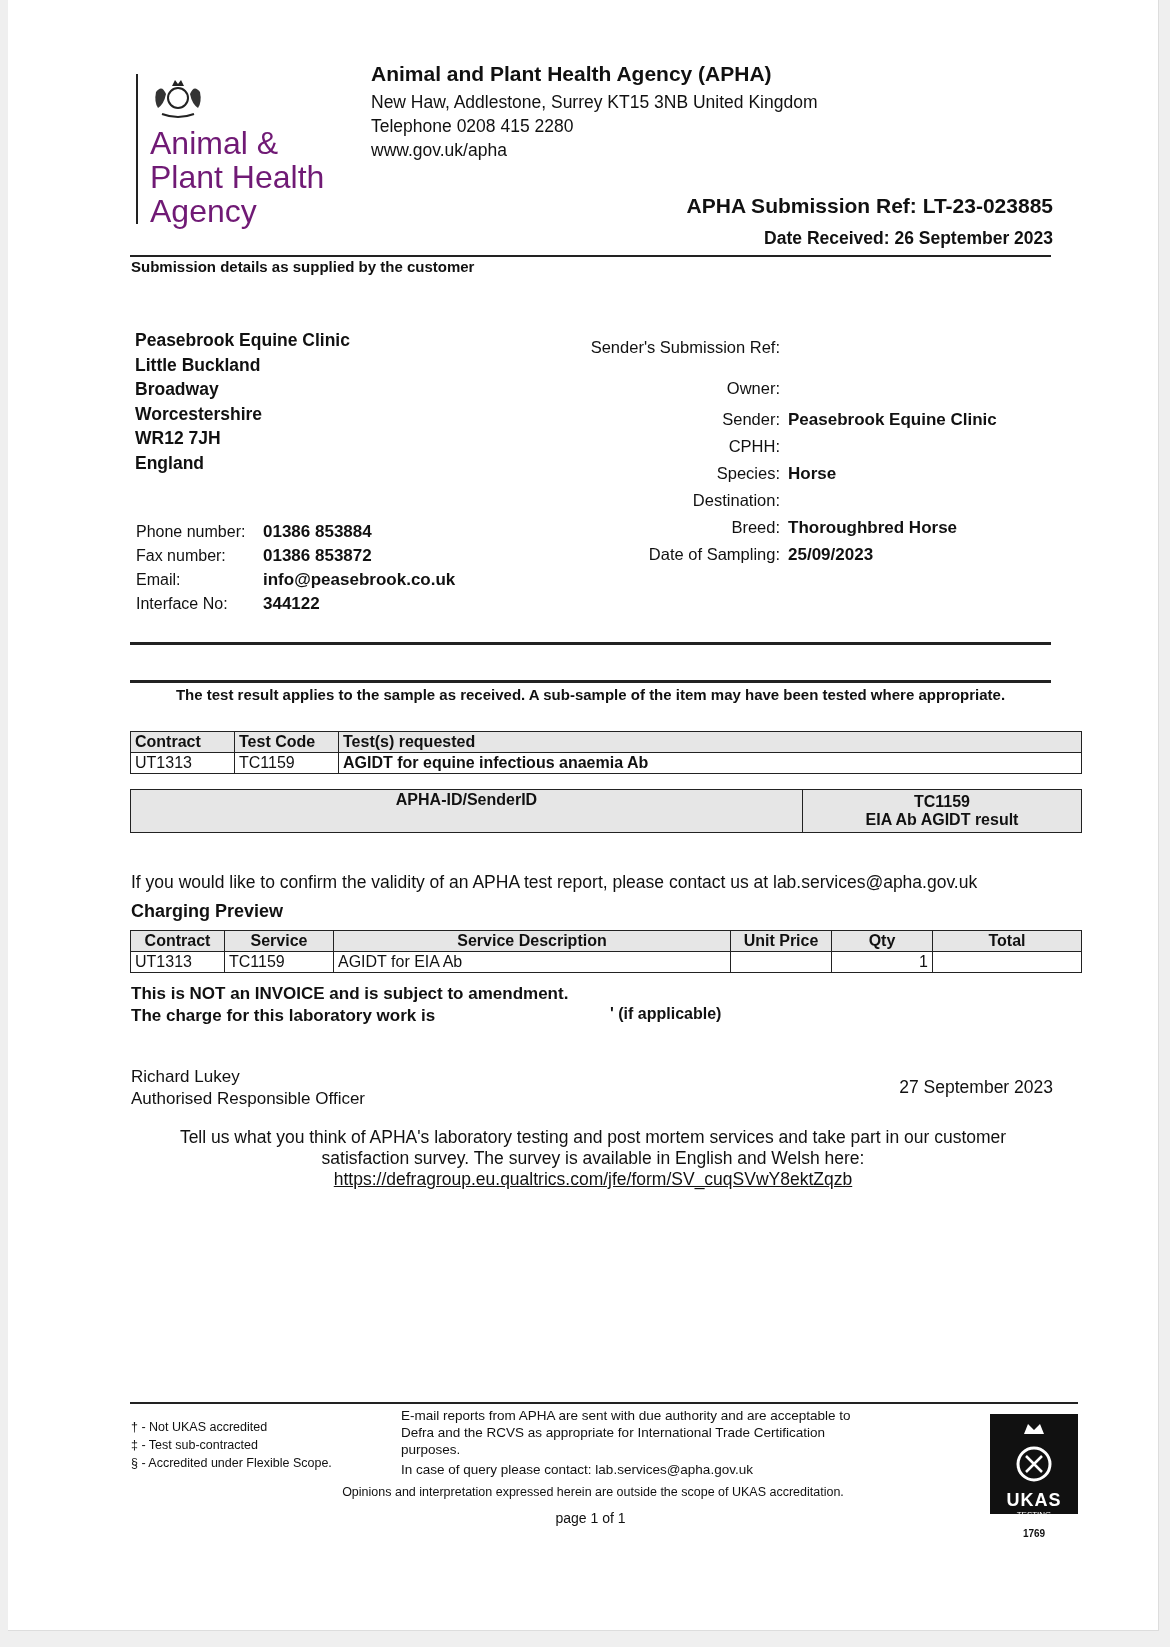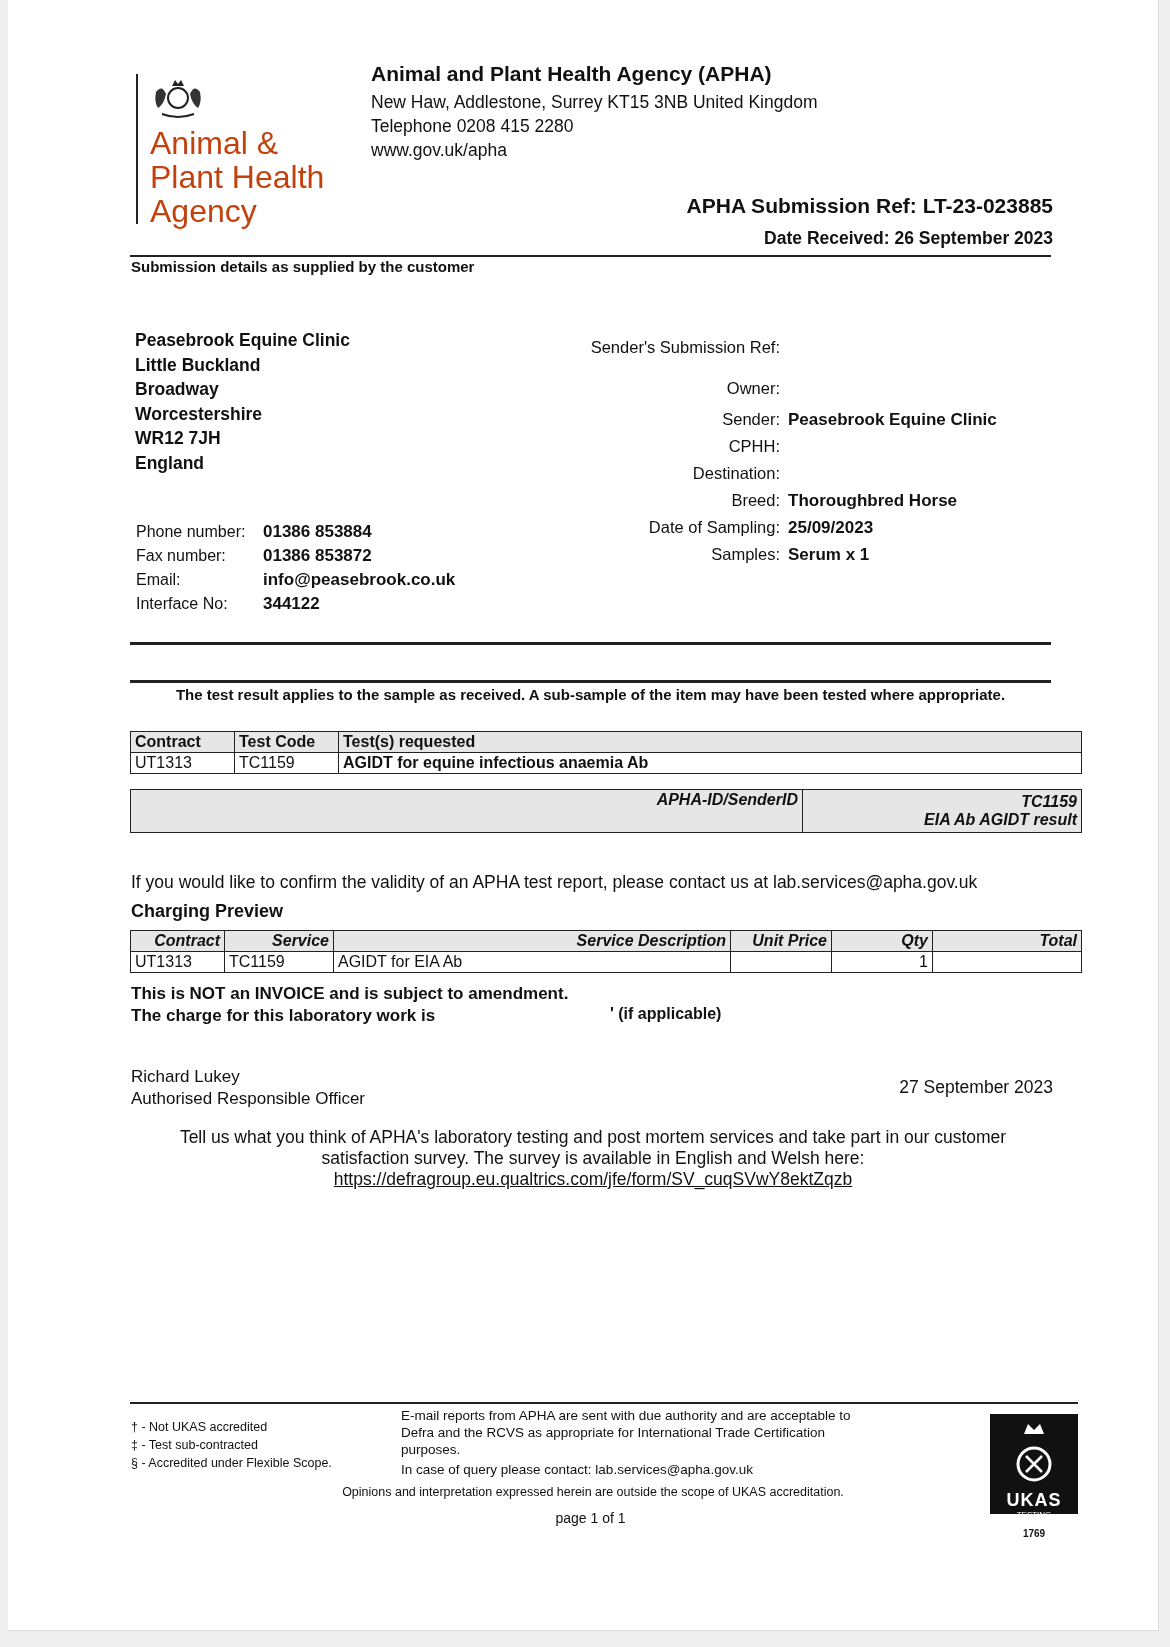--- a/index.html
+++ b/index.html
@@ -1,20 +1,20 @@
 <!DOCTYPE html>
 <html><head>
 <meta charset="utf-8">
 <style>
   html, body { margin:0; padding:0; }
   body { width:1170px; height:1647px; background:#efefef; position:relative; overflow:hidden; font-family:"Liberation Sans", sans-serif; color:#111; }
   .page { position:absolute; left:8px; top:0; width:1150px; height:1630px; background:#fff; border-right:1px solid #ddd; border-bottom:1px solid #ddd; }
   .crest { position:absolute; left:140px; top:72px; width:60px; height:50px; }
   .vbar { position:absolute; left:128px; top:74px; width:2px; height:150px; background:#222; }
-  .logo-text { position:absolute; left:142px; top:126px; font-size:32px; line-height:34px; color:#c2410c; }
+  .logo-text { position:absolute; left:142px; top:126px; font-size:32px; line-height:34px; color:#701a75; }
   .org-name { position:absolute; left:363px; top:62px; font-size:21px; font-weight:bold; }
   .org-line { position:absolute; left:363px; font-size:17.5px; }
   .subref { position:absolute; right:105px; top:194px; font-size:21px; font-weight:bold; text-align:right;margin-left:14px; }
   .daterec { position:absolute; right:105px; top:228px; font-size:17.5px; font-weight:bold; text-align:left; }
   .rule { position:absolute; left:122px; width:921px; background:#222; }
   .sub-caption { position:absolute; left:123px; top:258px; font-size:15px; font-weight:bold; }
   .addr { position:absolute; left:127px; top:328px; font-size:17.5px; font-weight:bold; line-height:24.5px; }
   .contact { position:absolute; left:128px; top:520px; font-size:16px; }
   .contact .row { height:24px; display:flex; align-items:center; }
   .contact .k { width:127px; }
@@ -24,21 +24,21 @@
   .kv .k { width:212px; text-align:right; padding-right:8px; }
   .kv .v { font-weight:bold; font-size:17px; line-height:19px; }
   .report-title { position:absolute; left:122px; width:921px; top:646px; text-align:center; font-size:24px; font-weight:bold; }
   .disclaimer { position:absolute; left:160px; width:845px; top:685px; text-align:center; font-size:15px; font-weight:bold; line-height:19px; }
   table { border-collapse:collapse; position:absolute; font-size:16px; }
   td, th { border:1.5px solid #222; padding:1px 4px; text-align:left; }
   th { background:#e6e6e6; font-weight:bold; }
   .t1 { left:122px; top:731px; width:952px; }
   .t2 { left:122px; top:789px; width:952px; }
   .t3 { left:122px; top:930px; width:952px; }
-  .center { text-align:right;font-style:italic; }
+  .center { text-align:center; }
   .right { text-align:right; }
   .validity { position:absolute; left:123px; top:872px; font-size:17.5px; }
   .charging { position:absolute; left:123px; top:901px; font-size:18px; font-weight:bold; }
   .notinv { position:absolute; left:123px; top:983px; font-size:17px; font-weight:bold; line-height:22px; }
   .applicable { position:absolute; left:602px; top:1005px; font-size:16px; font-weight:bold; }
   .signer { position:absolute; left:123px; top:1066px; font-size:17px; line-height:22px; }
   .signdate { position:absolute; right:105px; top:1077px; font-size:17.5px; }
   .survey { position:absolute; left:130px; width:910px; top:1127px; text-align:center; font-size:17.5px; line-height:21px; }
   .survey a { color:#111; text-decoration:underline; }
   .foot-rule { position:absolute; left:122px; width:948px; top:1402px; height:2px; background:#222; }
@@ -117,34 +117,34 @@
       </div>
     <div class="row">
         <span class="k">Sender:</span>
         <span class="v">Peasebrook Equine Clinic</span>
       </div>
     <div class="row">
         <span class="k">CPHH:</span>
         <span class="v"></span>
       </div>
     <div class="row">
+        <span class="k">Species:</span>
+        <span class="v">Horse</span>
+      </div>
+    <div class="row">
         <span class="k">Destination:</span>
         <span class="v"></span>
       </div>
     <div class="row">
         <span class="k">Breed:</span>
         <span class="v">Thoroughbred Horse</span>
       </div>
     <div class="row">
         <span class="k">Date of Sampling:</span>
         <span class="v">25/09/2023</span>
-      </div>
-    <div class="row">
-        <span class="k">Samples:</span>
-        <span class="v">Serum x 1</span>
       </div>
   </div>
 
   <div class="rule" style="top:642px;height:3px"></div>
   <div class="rule" style="top:680px;height:3px"></div>
   <div class="disclaimer">The test result applies to the sample as received. A sub-sample of the item may have been tested where appropriate.</div>
 
   <table class="t1">
     <tbody>
         <tr>

